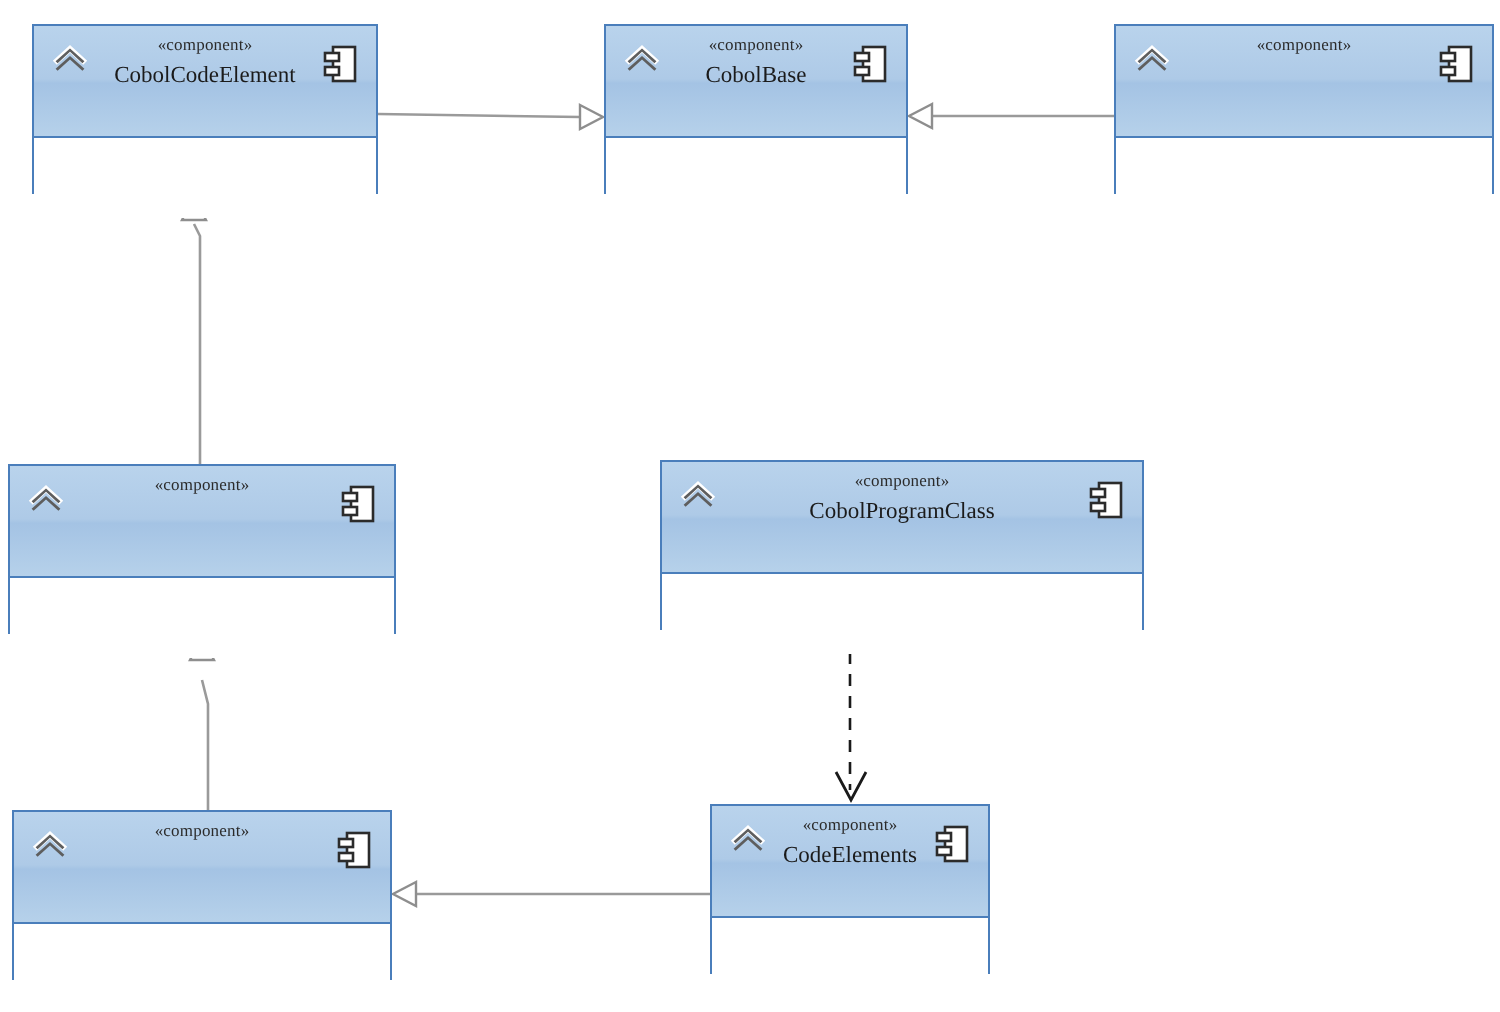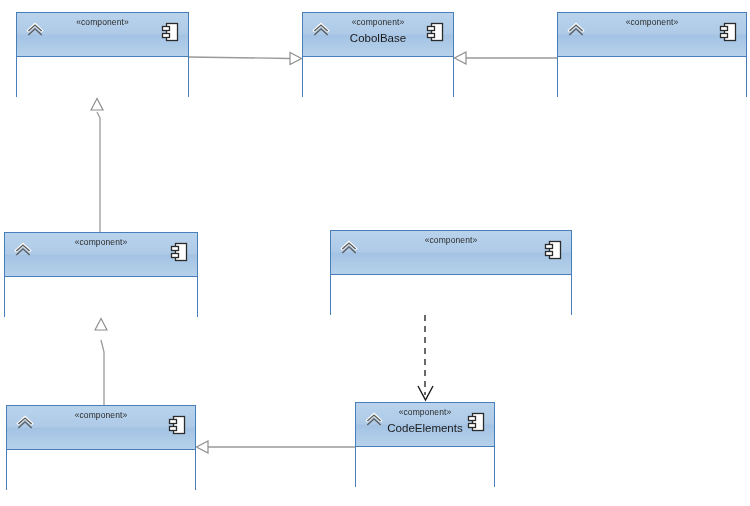--- a/index.html
+++ b/index.html
@@ -13,25 +13,26 @@
   
   .node{
     position:absolute;
     border:1px solid #4a7ebb;
     background:#ffffff;
     box-sizing:border-box;
     z-index:3;
   }
   .node-header{
     position:relative;
-    height:44px;
+    height:56px;
     box-sizing:border-box;
     border-bottom:1px solid #4a7ebb;
     background:linear-gradient(to bottom,#b9d3ec 0%,#aecae7 48%,#a4c3e4 52%,#b6d1ea 100%);
     overflow:hidden;
+    font-family:Liberation Serif, serif;
   }
   .node-body{background:#ffffff;}
 
   .chev{position:absolute;left:8px;top:8px;width:20px;height:18px;}
   .compicon{position:absolute;right:9px;top:9px;width:18px;height:20px;}
 
   .stereo{
     position:absolute;left:30px;right:30px;top:4px;
     text-align:center;font-size:8.5px;color:#2b2b2b;
     letter-spacing:.1px;line-height:11px;white-space:nowrap;
@@ -84,20 +85,21 @@
   </svg>
 
   <div class="node" style="left:16px;top:12px;width:173px;height:85px;">
     <div class="node-header">
       <svg class="chev" viewBox="0 0 20 18">
         <path d="M10 1.5 L18.6 9.4 L16.6 11.4 L10 5.4 L3.4 11.4 L1.4 9.4 Z" fill="#ffffff"></path>
         <path d="M10 3.2 L17.2 9.6 L16.2 10.6 L10 4.9 L3.8 10.6 L2.8 9.6 Z" fill="#5e5e5e"></path>
         <path d="M10 7.0 L17.2 13.4 L16.2 14.4 L10 8.7 L3.8 14.4 L2.8 13.4 Z" fill="#5e5e5e"></path>
       </svg>
       <div class="stereo">«component»</div>
+      <div class="nname">CobolCodeElement</div>
       <svg class="compicon" viewBox="0 0 18 20">
         <rect x="5.5" y="1.5" width="11" height="17" fill="#ffffff" stroke="#2b2b2b" stroke-width="1.3"></rect>
         <rect x="1.5" y="4.5" width="7" height="4" fill="#ffffff" stroke="#2b2b2b" stroke-width="1.3"></rect>
         <rect x="1.5" y="11.5" width="7" height="4" fill="#ffffff" stroke="#2b2b2b" stroke-width="1.3"></rect>
       </svg>
     </div>
     <div class="node-body" style="height:40px;"></div>
   </div>
 
   <div class="node" style="left:302px;top:12px;width:152px;height:85px;">
@@ -153,20 +155,21 @@
   </div>
 
   <div class="node" style="left:330px;top:230px;width:242px;height:85px;">
     <div class="node-header">
       <svg class="chev" viewBox="0 0 20 18">
         <path d="M10 1.5 L18.6 9.4 L16.6 11.4 L10 5.4 L3.4 11.4 L1.4 9.4 Z" fill="#ffffff"></path>
         <path d="M10 3.2 L17.2 9.6 L16.2 10.6 L10 4.9 L3.8 10.6 L2.8 9.6 Z" fill="#5e5e5e"></path>
         <path d="M10 7.0 L17.2 13.4 L16.2 14.4 L10 8.7 L3.8 14.4 L2.8 13.4 Z" fill="#5e5e5e"></path>
       </svg>
       <div class="stereo">«component»</div>
+      <div class="nname">CobolProgramClass</div>
       <svg class="compicon" viewBox="0 0 18 20">
         <rect x="5.5" y="1.5" width="11" height="17" fill="#ffffff" stroke="#2b2b2b" stroke-width="1.3"></rect>
         <rect x="1.5" y="4.5" width="7" height="4" fill="#ffffff" stroke="#2b2b2b" stroke-width="1.3"></rect>
         <rect x="1.5" y="11.5" width="7" height="4" fill="#ffffff" stroke="#2b2b2b" stroke-width="1.3"></rect>
       </svg>
     </div>
     <div class="node-body" style="height:40px;"></div>
   </div>
 
   <div class="node" style="left:6px;top:405px;width:190px;height:85px;">

